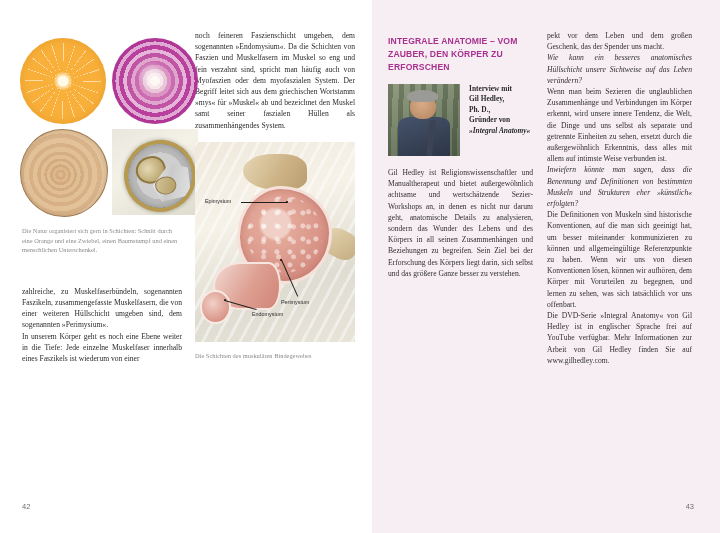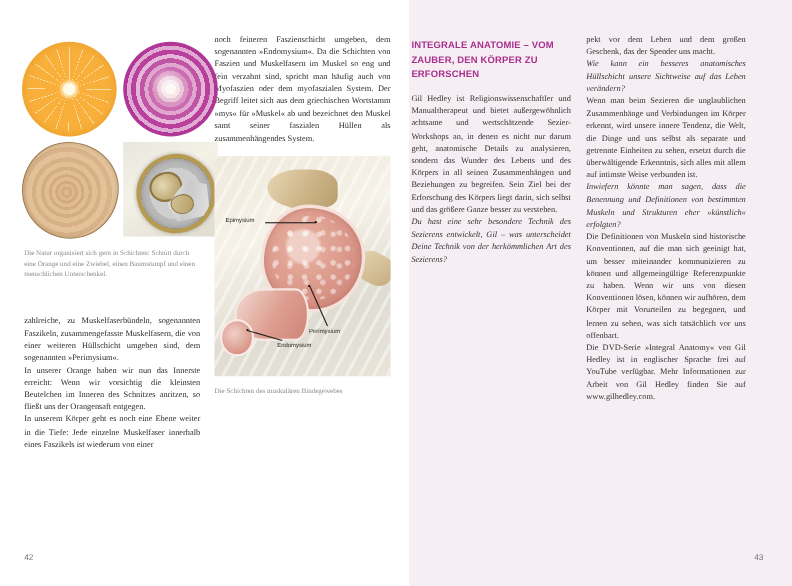--- a/index.html
+++ b/index.html
@@ -177,21 +177,21 @@
   }
   .pageno.left{left:22px;}
   .pageno.right{right:26px;}
 
   
   .page-right{
     position:relative;
     width:348px;height:533px;
     background:#f6eef3;
     box-sizing:border-box;
-    padding:30px 26px 0 2px;
+    padding:30px 26px 0 16px;
   }
   .page-right .cols{gap:14px;}
   .page-right .col{width:145px;}
 
   .panel-title{
     font-family:"Liberation Sans", sans-serif;
     font-weight:bold;
     font-size:8.6px;line-height:13px;
     color:#a8308f;
     letter-spacing:.15px;
@@ -256,21 +256,20 @@
               <div class="sheet"></div>
               <div class="muscle2"></div>
             </div>
           </div>
         </div>
 
         <div class="caption">Die Natur organisiert sich gern in Schichten: Schnitt durch eine Orange und eine Zwiebel, einen Baumstumpf und einen menschlichen Unterschenkel.</div>
 
         <div class="body-text gap-top">
           <p>zahlreiche, zu Muskelfaserbündeln, sogenannten Faszikeln, zusammengefasste Muskelfasern, die von einer weiteren Hüllschicht umgeben sind, dem sogenannten »Perimysium«.</p>
-          <p>In unserer Orange haben wir nun das Innerste erreicht: Wenn wir vorsichtig die kleinsten Beutelchen im Inneren des Schnitzes anritzen, so fließt uns der Orangensaft entgegen.</p>
           <p>In unserem Körper geht es noch eine Ebene weiter in die Tiefe: Jede einzelne Muskelfaser innerhalb eines Faszikels ist wiederum von einer</p>
         </div>
       </div>
 
       <div class="col">
         <div class="body-text">
           <p>noch feineren Faszienschicht umgeben, dem sogenannten »Endomysium«. Da die Schichten von Faszien und Muskelfasern im Muskel so eng und fein verzahnt sind, spricht man häufig auch von Myofaszien oder dem myofaszialen System. Der Begriff leitet sich aus dem griechischen Wortstamm »mys« für »Muskel« ab und bezeichnet den Muskel samt seiner faszialen Hüllen als zusammenhängendes System.</p>
         </div>
 
         <div class="anat">
@@ -302,32 +301,47 @@
 
     <div class="pageno left">42</div>
   </div>
 
   <div class="page-right pink">
     <div class="cols">
 
       <div class="col">
         <div class="panel-title">INTEGRALE ANATOMIE – VOM ZAUBER, DEN KÖRPER ZU ERFORSCHEN</div>
 
+        <div class="intro-row">
+          <div class="portrait">
+            <div class="wall"></div>
+            <div class="torso"></div>
+            <div class="strap"></div>
+            <div class="head"></div>
+            <div class="hair"></div>
+          </div>
+          <div class="intro-text">
+            <div>Interview mit</div>
+            <div>Gil Hedley,</div>
+            <div>Ph. D.,</div>
+            <div>Gründer von</div>
+            <div class="ital">»Integral Anatomy«</div>
+          </div>
+        </div>
 
         <div class="body-text">
           <p>Gil Hedley ist Religionswissenschaftler und Manualtherapeut und bietet außergewöhnlich achtsame und wertschätzende Sezier-Workshops an, in denen es nicht nur darum geht, anatomische Details zu analysieren, sondern das Wunder des Lebens und des Körpers in all seinen Zusammenhängen und Beziehungen zu begreifen. Sein Ziel bei der Erforschung des Körpers liegt darin, sich selbst und das größere Ganze besser zu verstehen.</p>
-          <p class="q gap-top">Du hast eine sehr besondere Technik des Sezierens entwickelt, Gil – was unterscheidet Deine Technik von der herkömmlichen Art des Sezierens?</p>
         </div>
       </div>
 
       <div class="col">
         <div class="body-text">
           <p>pekt vor dem Leben und dem großen Geschenk, das der Spender uns macht.</p>
           <p class="q gap-top">Wie kann ein besseres anatomisches Hüllschicht unsere Sichtweise auf das Leben verändern?</p>
-          <p class="gap-top">Wenn man beim Sezieren die unglaublichen Zusammenhänge und Verbindungen im Körper erkennt, wird unsere innere Tendenz, die Welt, die Dinge und uns selbst als separate und getrennte Einheiten zu sehen, ersetzt durch die überwältigende Erkenntnis, sich alles mit allem auf intimste Weise verbunden ist.</p>
+          <p class="gap-top">Wenn man beim Sezieren die unglaublichen Zusammenhänge und Verbindungen im Körper erkennt, wird unsere innere Tendenz, die Welt, die Dinge und uns selbst als separate und getrennte Einheiten zu sehen, ersetzt durch die außergewöhnlich Erkenntnis, dass alles mit allem auf intimste Weise verbunden ist.</p>
           <p class="q gap-top">Inwiefern könnte man sagen, dass die Benennung und Definitionen von bestimmten Muskeln und Strukturen eher »künstlich« erfolgten?</p>
           <p class="gap-top">Die Definitionen von Muskeln sind historische Konventionen, auf die man sich geeinigt hat, um besser miteinander kommunizieren zu können und allgemeingültige Referenzpunkte zu haben. Wenn wir uns von diesen Konventionen lösen, können wir aufhören, dem Körper mit Vorurteilen zu begegnen, und lernen zu sehen, was sich tatsächlich vor uns offenbart.</p>
           <p class="gap-top">Die DVD-Serie »Integral Anatomy« von Gil Hedley ist in englischer Sprache frei auf YouTube verfügbar. Mehr Informationen zur Arbeit von Gil Hedley finden Sie auf www.gilhedley.com.</p>
         </div>
       </div>
 
     </div>
 
     <div class="pageno right">43</div>
   </div>

